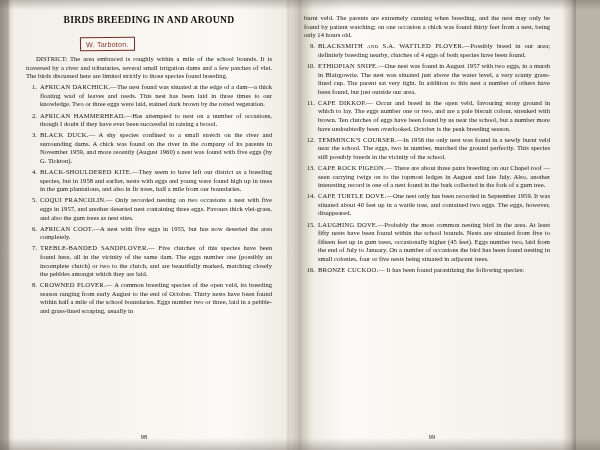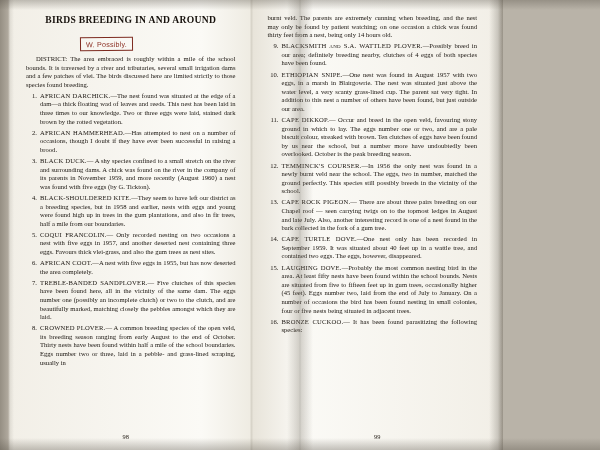--- a/index.html
+++ b/index.html
@@ -9,21 +9,21 @@
   body {
     width: 600px;
     height: 450px;
     background: #b9b3a8;
     font-family: "Liberation Serif", serif;
     overflow: hidden;
   }
   .spread {
     position: absolute;
     left: 0; top: 0;
-    width: 503px;
+    width: 576px;
     height: 450px;
     background: linear-gradient(to right,
         #c3bcb0 0px, #c3bcb0 8px,
         #f2efe7 10px, #fbfaf6 40%,
         #efece3 49.6%, #d8d4c9 50%, #e8e4da 50.4%,
         #fbfaf6 60%, #f2efe7 99%, #c9c2b6 100%);
   }
   .page {
     position: absolute;
     top: 0;
@@ -133,21 +133,21 @@
 <body>
 
 <div class="spread">
 
   <div class="page page-left">
     <div class="title">
       <span>BIRDS BREEDING IN AND AROUND</span>
     </div>
 
     <div class="stamp-wrap">
-      <span class="stamp">W. Possibly.</span>
+      <span class="stamp">W. Tarboton.</span>
     </div>
 
     <div class="col">
       <p class="para">DISTRICT: The area embraced is roughly within a mile of the school bounds. It is traversed by a river and tributaries, several small irrigation dams and a few patches of vlei. The birds discussed here are limited strictly to those species found breeding.</p>
 
       <ul class="list">
         <li>
           <span class="num">1.</span>
           <span class="sp">AFRICAN DARCHICK.</span><span>—The nest found was situated at the edge of a dam—a thick floating wad of leaves and reeds. This nest has been laid in three times to our knowledge. Two or three eggs were laid, stained dark brown by the rotted vegetation.</span>
         </li>

